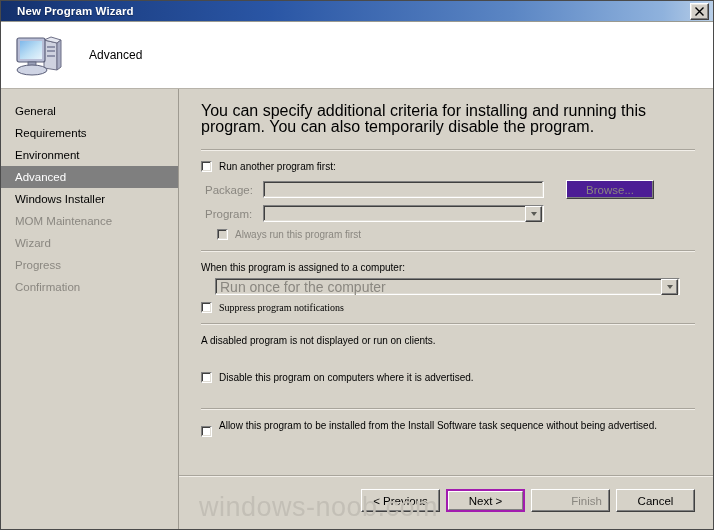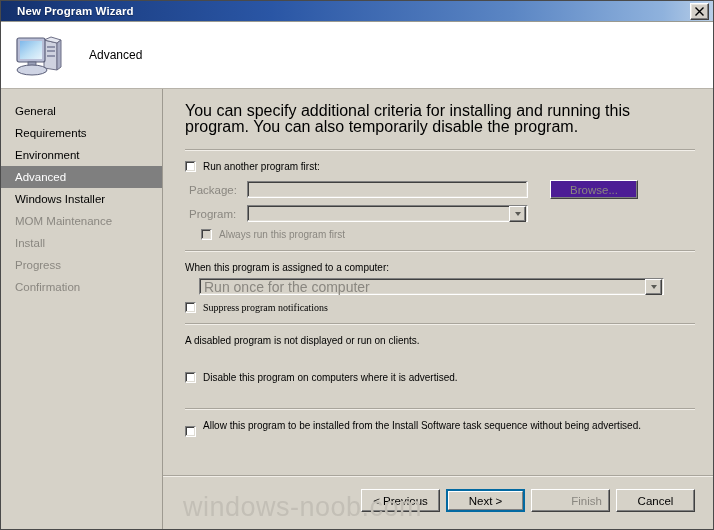--- a/index.html
+++ b/index.html
@@ -46,21 +46,21 @@
   .header-icon{width:54px;height:50px;margin-left:10px;position:relative;flex:none;}
   .header-title{
     margin-left:24px;font-size:12px;color:#000;
   }
   
   .body{
     position:absolute;left:0;top:88px;right:0;bottom:0;
     display:flex;background:#d6d2c8;
   }
   .sidebar{
-    width:162px;flex:none;position:relative;
+    width:178px;flex:none;position:relative;
     background:#d6d2c8;border-right:1px solid #9e9a91;
     padding-top:11px;box-sizing:border-box;text-align:right;
   }
   .sidebar::after{
     content:"";position:absolute;right:-1px;top:0;bottom:0;width:1px;background:#9e9a91;
   }
   .nav-item{
     height:22px;display:flex;align-items:center;
     padding-left:14px;font-size:11.5px;color:#000;
     box-sizing:border-box;white-space:nowrap;
@@ -154,21 +154,21 @@
   .wbtn{
     width:79px;height:23px;box-sizing:border-box;
     background:#d6d2c8;color:#000;font-size:11.5px;
     border-top:1px solid #ffffff;border-left:1px solid #ffffff;
     border-right:1px solid #404040;border-bottom:1px solid #404040;
     box-shadow:inset -1px -1px 0 #808080;
     display:flex;align-items:center;justify-content:center;
     font-family:"Liberation Sans",sans-serif;cursor:default;
   }
   .wbtn.default{
-    border:2px solid #0369a1;box-shadow:none;
+    border:2px solid #a21caf;box-shadow:none;
     background:#d6d2c8;
   }
   .wbtn.default .inner{
     width:100%;height:100%;display:flex;align-items:center;justify-content:center;
     border-top:1px solid #ffffff;border-left:1px solid #ffffff;
     border-right:1px solid #808080;border-bottom:1px solid #808080;
     box-sizing:border-box;
   }
   .wbtn.disabled{color:#8a8780;padding-left:32px;}
   .watermark{
@@ -222,21 +222,21 @@
 
   <div class="body">
 
     <div class="sidebar">
       <div class="nav-item">General</div>
       <div class="nav-item">Requirements</div>
       <div class="nav-item">Environment</div>
       <div class="nav-item selected">Advanced</div>
       <div class="nav-item">Windows Installer</div>
       <div class="nav-item disabled">MOM Maintenance</div>
-      <div class="nav-item disabled">Install</div>
+      <div class="nav-item disabled">Wizard</div>
       <div class="nav-item disabled">Progress</div>
       <div class="nav-item disabled">Confirmation</div>
     </div>
 
     <div class="main">
       <div class="content">
 
         <p class="intro">You can specify additional criteria for installing and running this program. You can also temporarily disable the program.</p>
 
         <div class="sep"></div>

